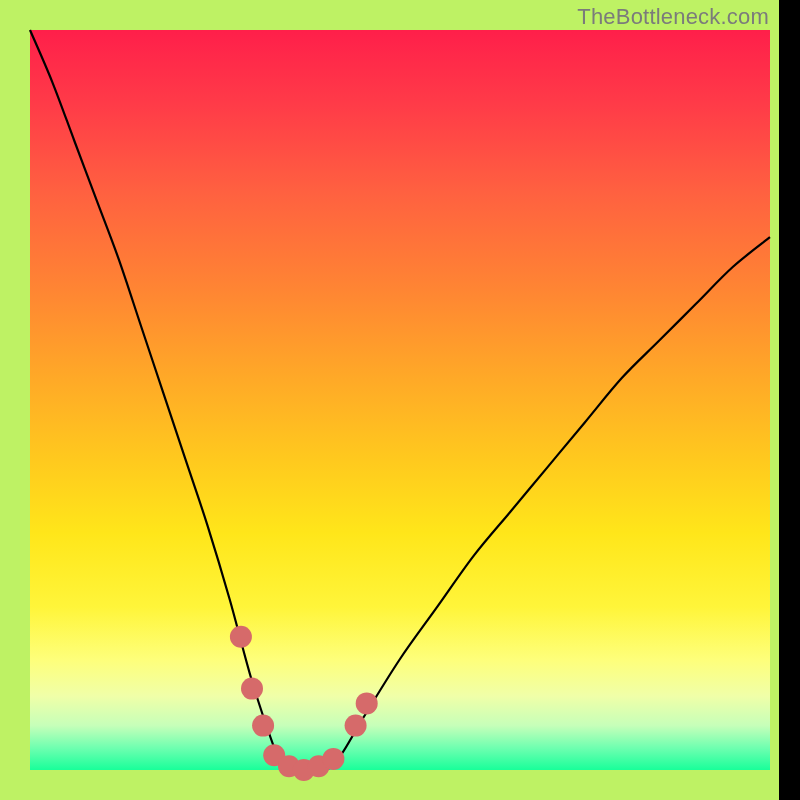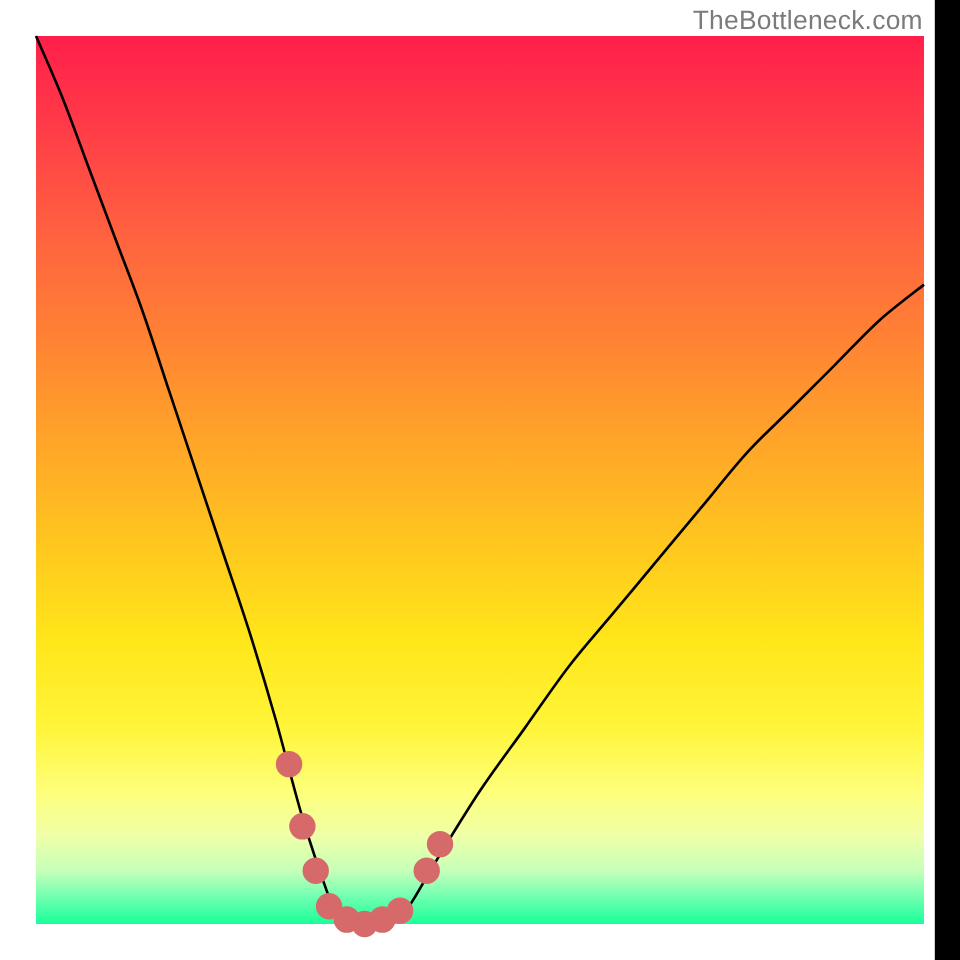--- a/index.html
+++ b/index.html
@@ -10,21 +10,21 @@
     background: #000;
     overflow: hidden;
     font-family: Arial, Helvetica, sans-serif;
   }
   .frame {
     position: absolute;
     left: 0;
     top: 0;
     width: 779px;
     height: 800px;
-    background: #ffffff;
+    background: #bef264;
   }
   .plot-area {
     position: absolute;
     left: 30px;
     top: 30px;
     width: 740px;
     height: 740px;
     background: linear-gradient(
       to bottom,
       #ff1f4a 0%,

